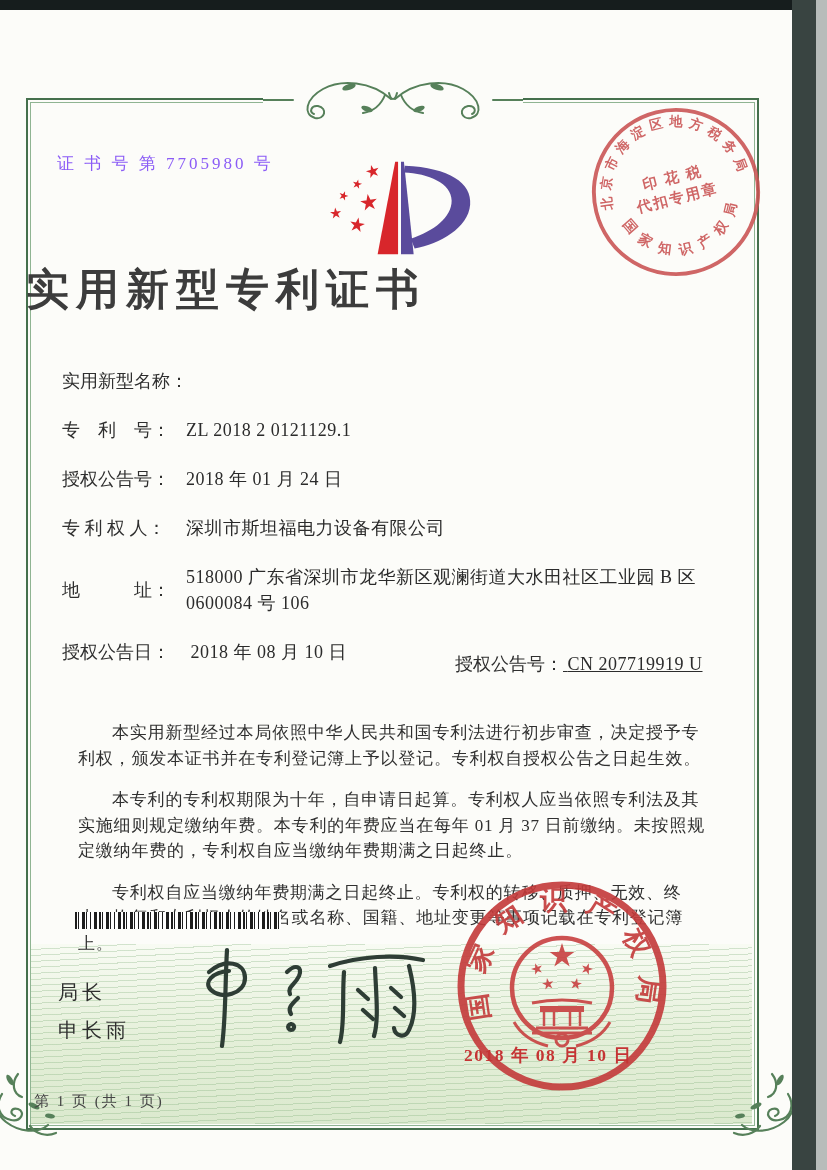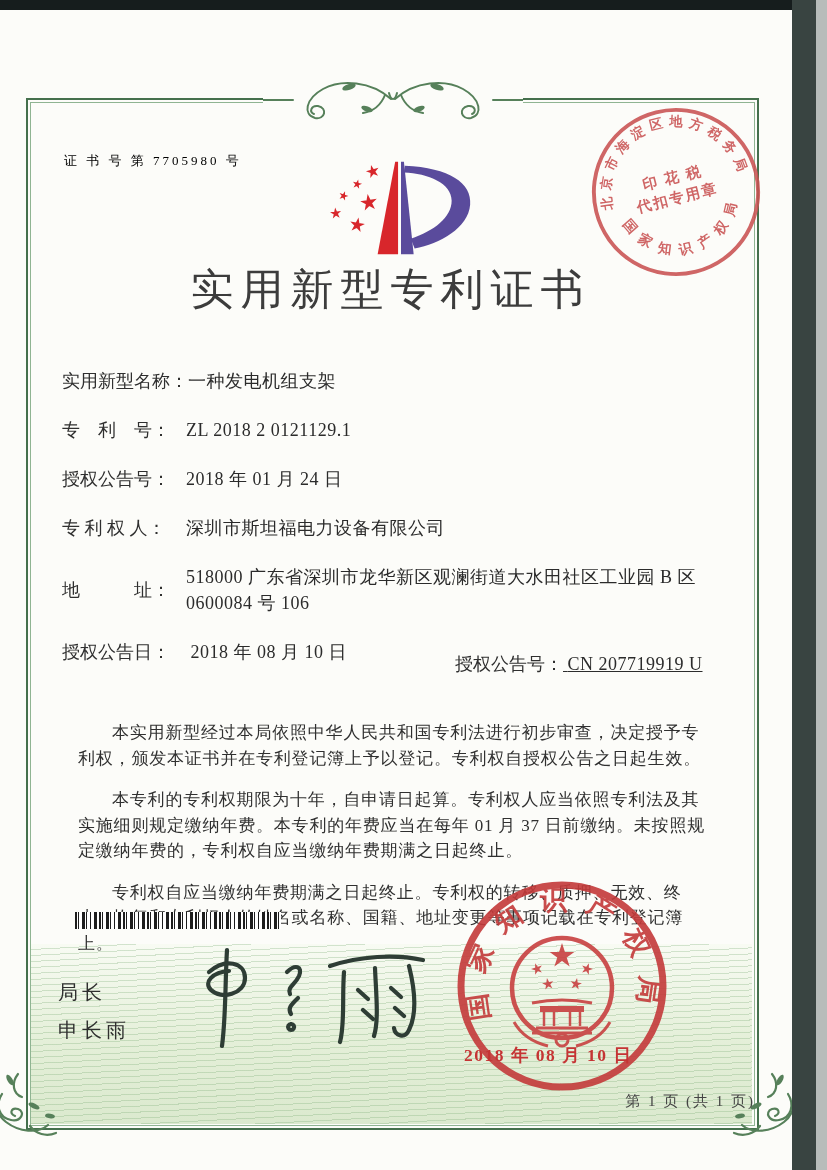--- a/index.html
+++ b/index.html
@@ -20,24 +20,24 @@
   .band{position:absolute;left:31px;top:934px;width:721px;height:180px;z-index:1;
     background:
       repeating-linear-gradient(177deg, rgba(255,255,255,0) 0 5px, rgba(120,170,115,.30) 5px 6px),
       linear-gradient(to bottom,#f8fbf3,#e4efd8 55%,#dbe9ce);}
   .ornament{position:absolute;left:50%;top:-27px;transform:translateX(-50%);
     width:260px;height:54px;background:#fcfcf9;z-index:3;}
   .corner{position:absolute;width:82px;height:78px;z-index:3;}
   .corner.left{left:-14px;top:1054px;}
   .corner.right{left:722px;top:1054px;transform:scaleX(-1);}
   
-  .cert-no{position:absolute;left:64px;top:142px;font-size:13px;letter-spacing:3px;color:#000000;z-index:4;}
+  .cert-no{position:absolute;left:57px;top:142px;font-size:17px;letter-spacing:3px;color:#8b5cf6;z-index:4;}
   .logo{position:absolute;left:312px;top:144px;width:178px;height:112px;z-index:4;}
-  .title{position:absolute;left:26px;top:251px;width:729px;text-align:center;
-    font-size:43px;font-weight:400;letter-spacing:7px;color:#3c3c3c;z-index:4;}
+  .title{position:absolute;left:26px;top:251px;width:729px;
+    font-size:43px;font-weight:700;letter-spacing:7px;color:#3c3c3c;z-index:4;}
   .fields{position:absolute;left:62px;top:358px;width:670px;z-index:4;font-size:18px;line-height:26px;}
   .field-row{display:flex;margin-bottom:23px;align-items:center;}
   .f-label{display:inline-block;min-width:124px;white-space:pre;color:#2f2f2f;}
   .f-value{flex:1;color:#2b2b2b;letter-spacing:.5px;}
   .field-row.double{position:relative;display:block;}
   .pair2{position:absolute;left:393px;top:12px;text-decoration:underline;}
   .pair2 .f-label{min-width:0;}
   .paras{position:absolute;left:62px;top:694px;width:670px;z-index:4;
     font-size:17px;line-height:25.5px;letter-spacing:.8px;color:#303030;}
   .paras p{margin:16px;text-indent:2em;}
@@ -46,22 +46,22 @@
       #1d1d1d 0 2px,#fff 2px 3px,#1d1d1d 3px 4px,#fff 4px 7px,#1d1d1d 7px 10px,
       #fff 10px 11px,#1d1d1d 11px 12px,#fff 12px 15px,#1d1d1d 15px 16px,
       #fff 16px 19px,#1d1d1d 19px 22px,#fff 22px 24px);}
   .signer{position:absolute;left:58px;top:963px;z-index:4;font-size:20px;line-height:38px;color:#2f2f2f;letter-spacing:4px;}
   .signature{position:absolute;left:195px;top:928px;width:240px;height:115px;z-index:5;}
   .office-seal{position:absolute;left:452px;top:866px;width:220px;height:220px;z-index:6;opacity:.9;}
   .seal-date{position:absolute;left:464px;top:1033px;z-index:6;font-size:17.5px;font-weight:600;
     letter-spacing:1.5px;color:#c53434;}
   .tax-stamp{position:absolute;left:588px;top:94px;width:176px;height:176px;z-index:5;
     transform:rotate(-14deg);opacity:.88;}
-  .footer{position:absolute;left:26px;top:1082px;width:729px;text-align:right;z-index:4;
-    font-size:15px;letter-spacing:2px;color:#444;}
+  .footer{position:absolute;left:26px;top:1082px;width:729px;text-align:left;z-index:4;
+    font-size:15px;letter-spacing:2px;color:#444;padding-left:8px;}
   svg text{font-family:"Liberation Serif","DejaVu Serif",serif;}
 </style>
 </head>
 <body>
 
 <svg width="0" height="0" style="position:absolute" aria-hidden="true">
   <defs>
     <path id="star" d="M0,-1L0.588,0.809L-0.951,-0.309L0.951,-0.309L-0.588,0.809Z"></path>
     <path id="sealArc" d="M40.2,142.5 A77,77 0 1 1 179.8,142.5" fill="none"></path>
     <path id="taxTopArc" d="M23.3,95.8 A67,67 0 1 1 156.7,95.8" fill="none"></path>
@@ -135,21 +135,20 @@
       <use href="#star" transform="translate(23,61) scale(6) rotate(-6)"></use>
       <use href="#star" transform="translate(45,73) scale(8) rotate(10)"></use>
     </g>
   </svg>
 
   <div class="title">实用新型专利证书</div>
 
   <div class="fields">
     <div class="field-row">
       <span class="f-label">实用新型名称：</span>
-      <span class="f-value">一种发电机组支架</span>
     </div>
     <div class="field-row">
       <span class="f-label">专　利　号：</span>
       <span class="f-value">ZL 2018 2 0121129.1</span>
     </div>
     <div class="field-row">
       <span class="f-label">授权公告号：</span>
       <span class="f-value">2018 年 01 月 24 日</span>
     </div>
     <div class="field-row">

